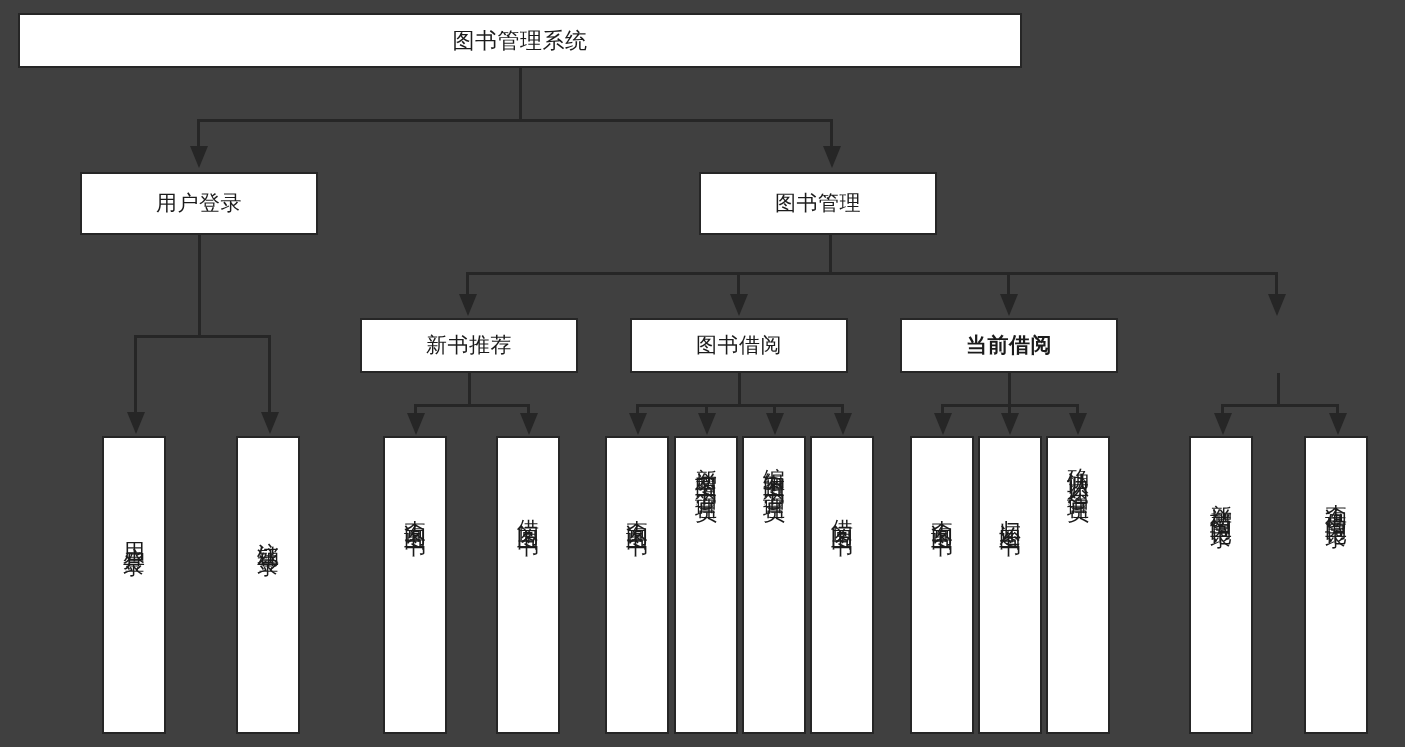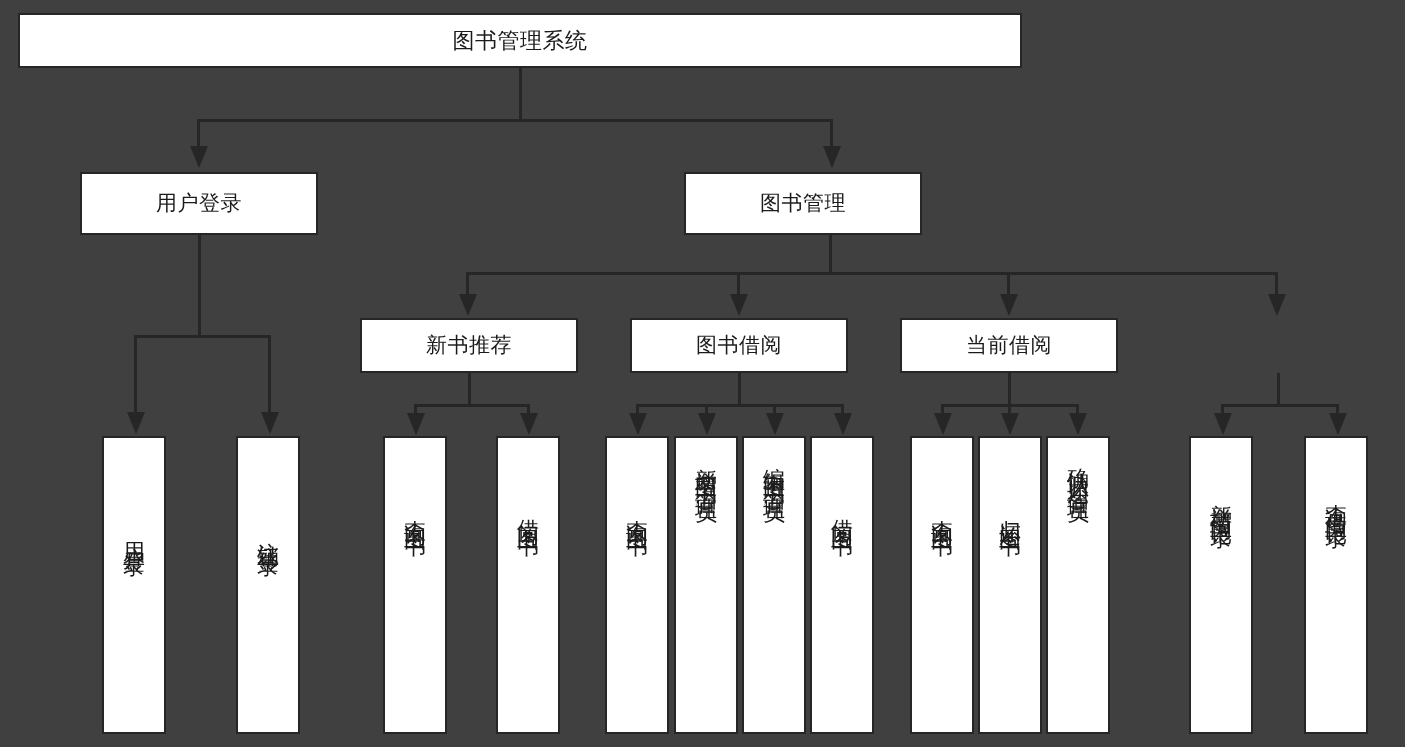--- a/index.html
+++ b/index.html
@@ -143,31 +143,31 @@
   <div class="ln v" style="left:1336px;top:404px;width:3px;height:12px;"></div>
   <div class="arrow" style="left:1329px;top:413px;"></div>
 
   <div class="node h-node root" style="left:18px;top:13px;width:1004px;height:55px;">
     <span class="lbl">图书管理系统</span>
   </div>
 
   <div class="node h-node" style="left:80px;top:172px;width:238px;height:63px;">
     <span class="lbl">用户登录</span>
   </div>
-  <div class="node h-node" style="left:684px;top:172px;width:238px;height:63px;">
+  <div class="node h-node" style="left:699px;top:172px;width:238px;height:63px;">
     <span class="lbl">图书管理</span>
   </div>
 
   <div class="node h-node" style="left:360px;top:318px;width:218px;height:55px;">
     <span class="lbl">新书推荐</span>
   </div>
   <div class="node h-node" style="left:630px;top:318px;width:218px;height:55px;">
     <span class="lbl">图书借阅</span>
   </div>
-  <div class="node h-node" style="left:900px;top:318px;width:218px;height:55px;">
+  <div class="node h-node" style="left:900px;top:318px;width:218px;height:55px;font-weight:bold;">
     <span class="lbl">当前借阅</span>
   </div>
 
   <div class="node v-node mid" style="left:102px;top:436px;width:64px;height:298px;">
     <span class="lbl">用户登录</span>
   </div>
   <div class="node v-node mid" style="left:236px;top:436px;width:64px;height:298px;">
     <span class="lbl">注销登录</span>
   </div>
 

